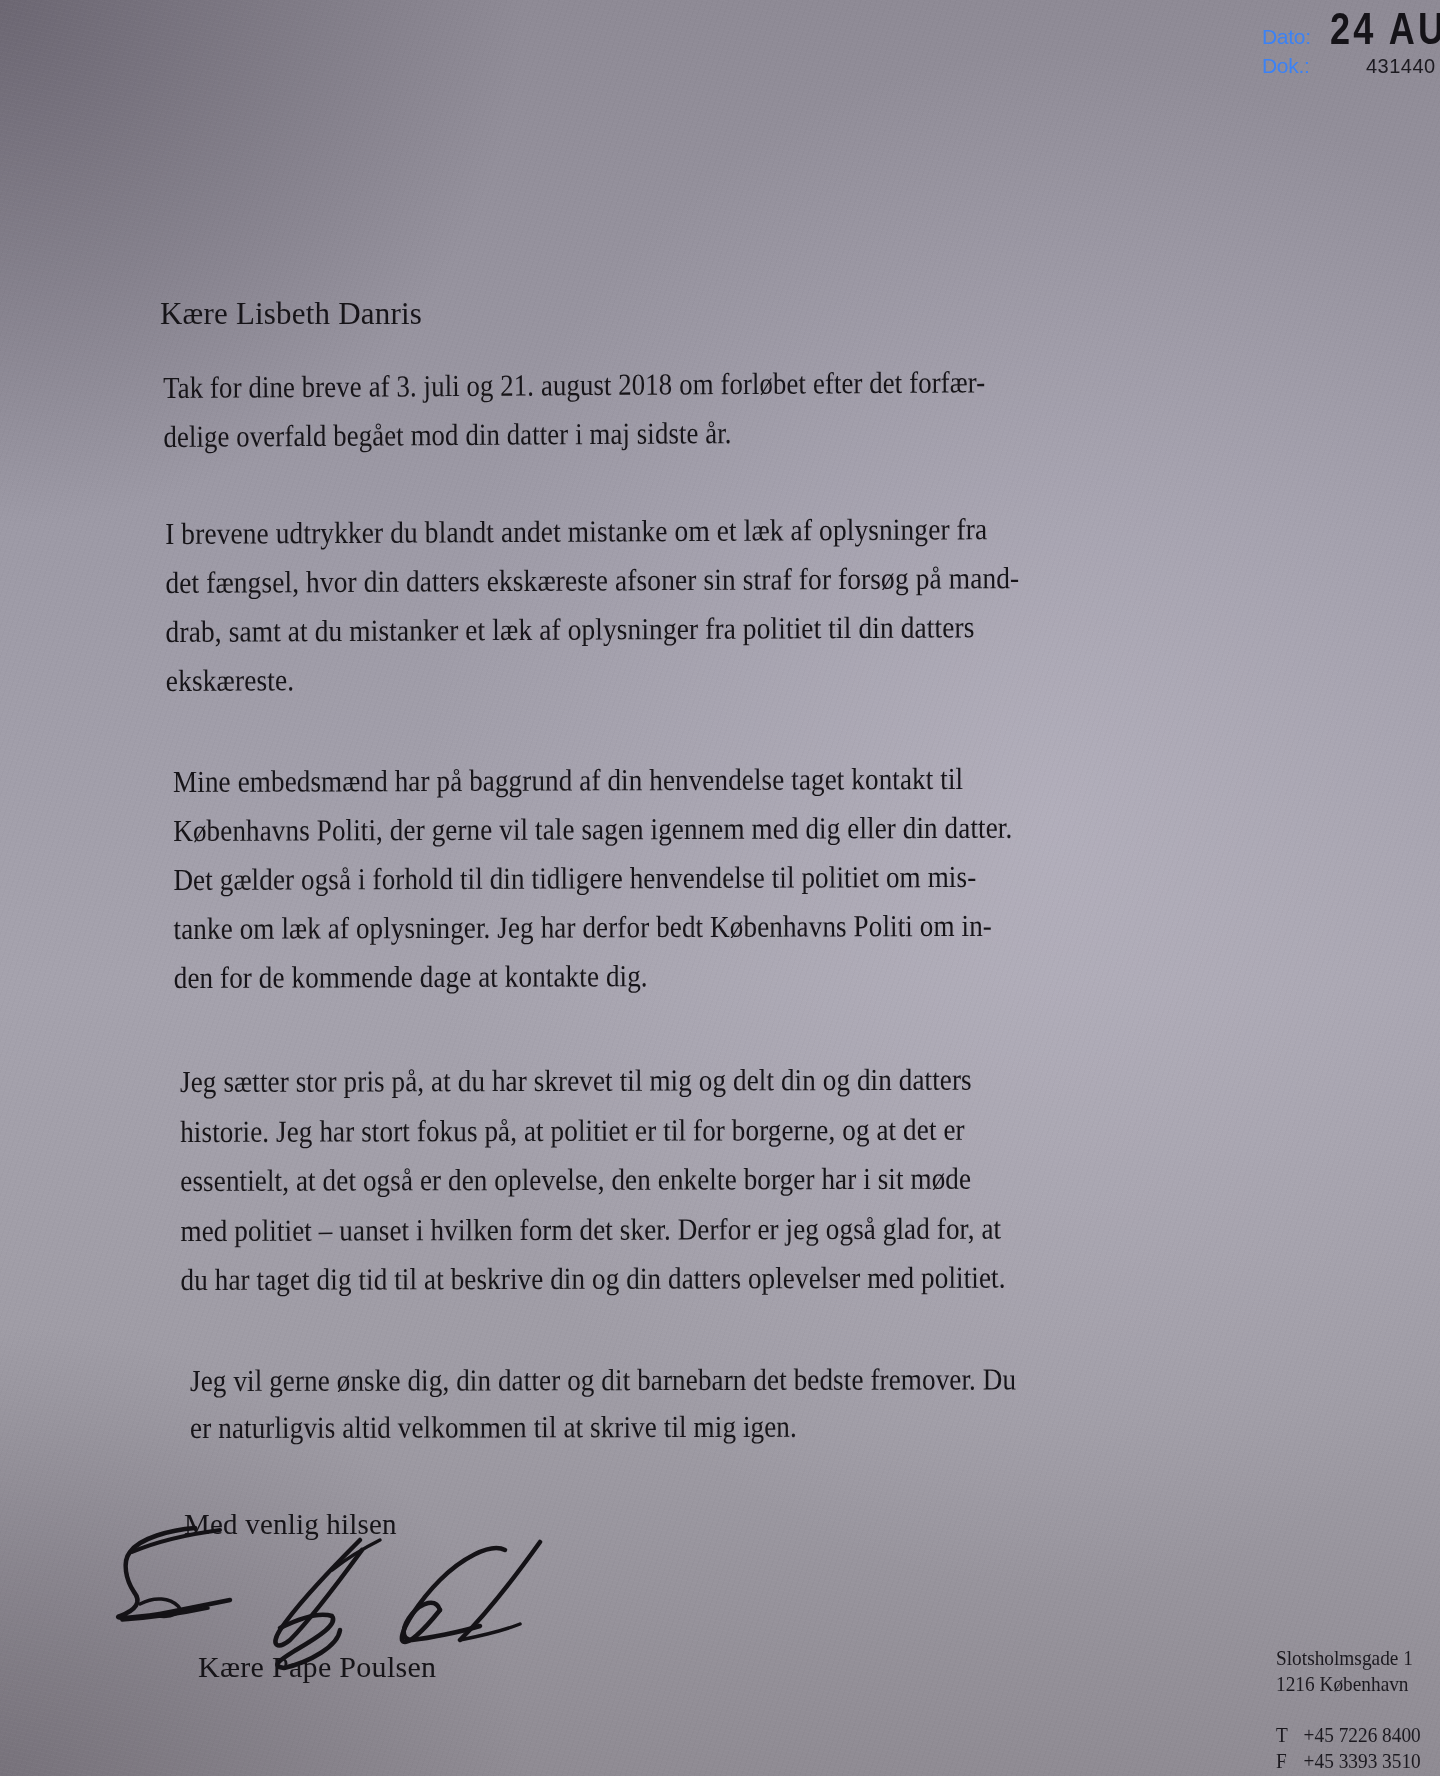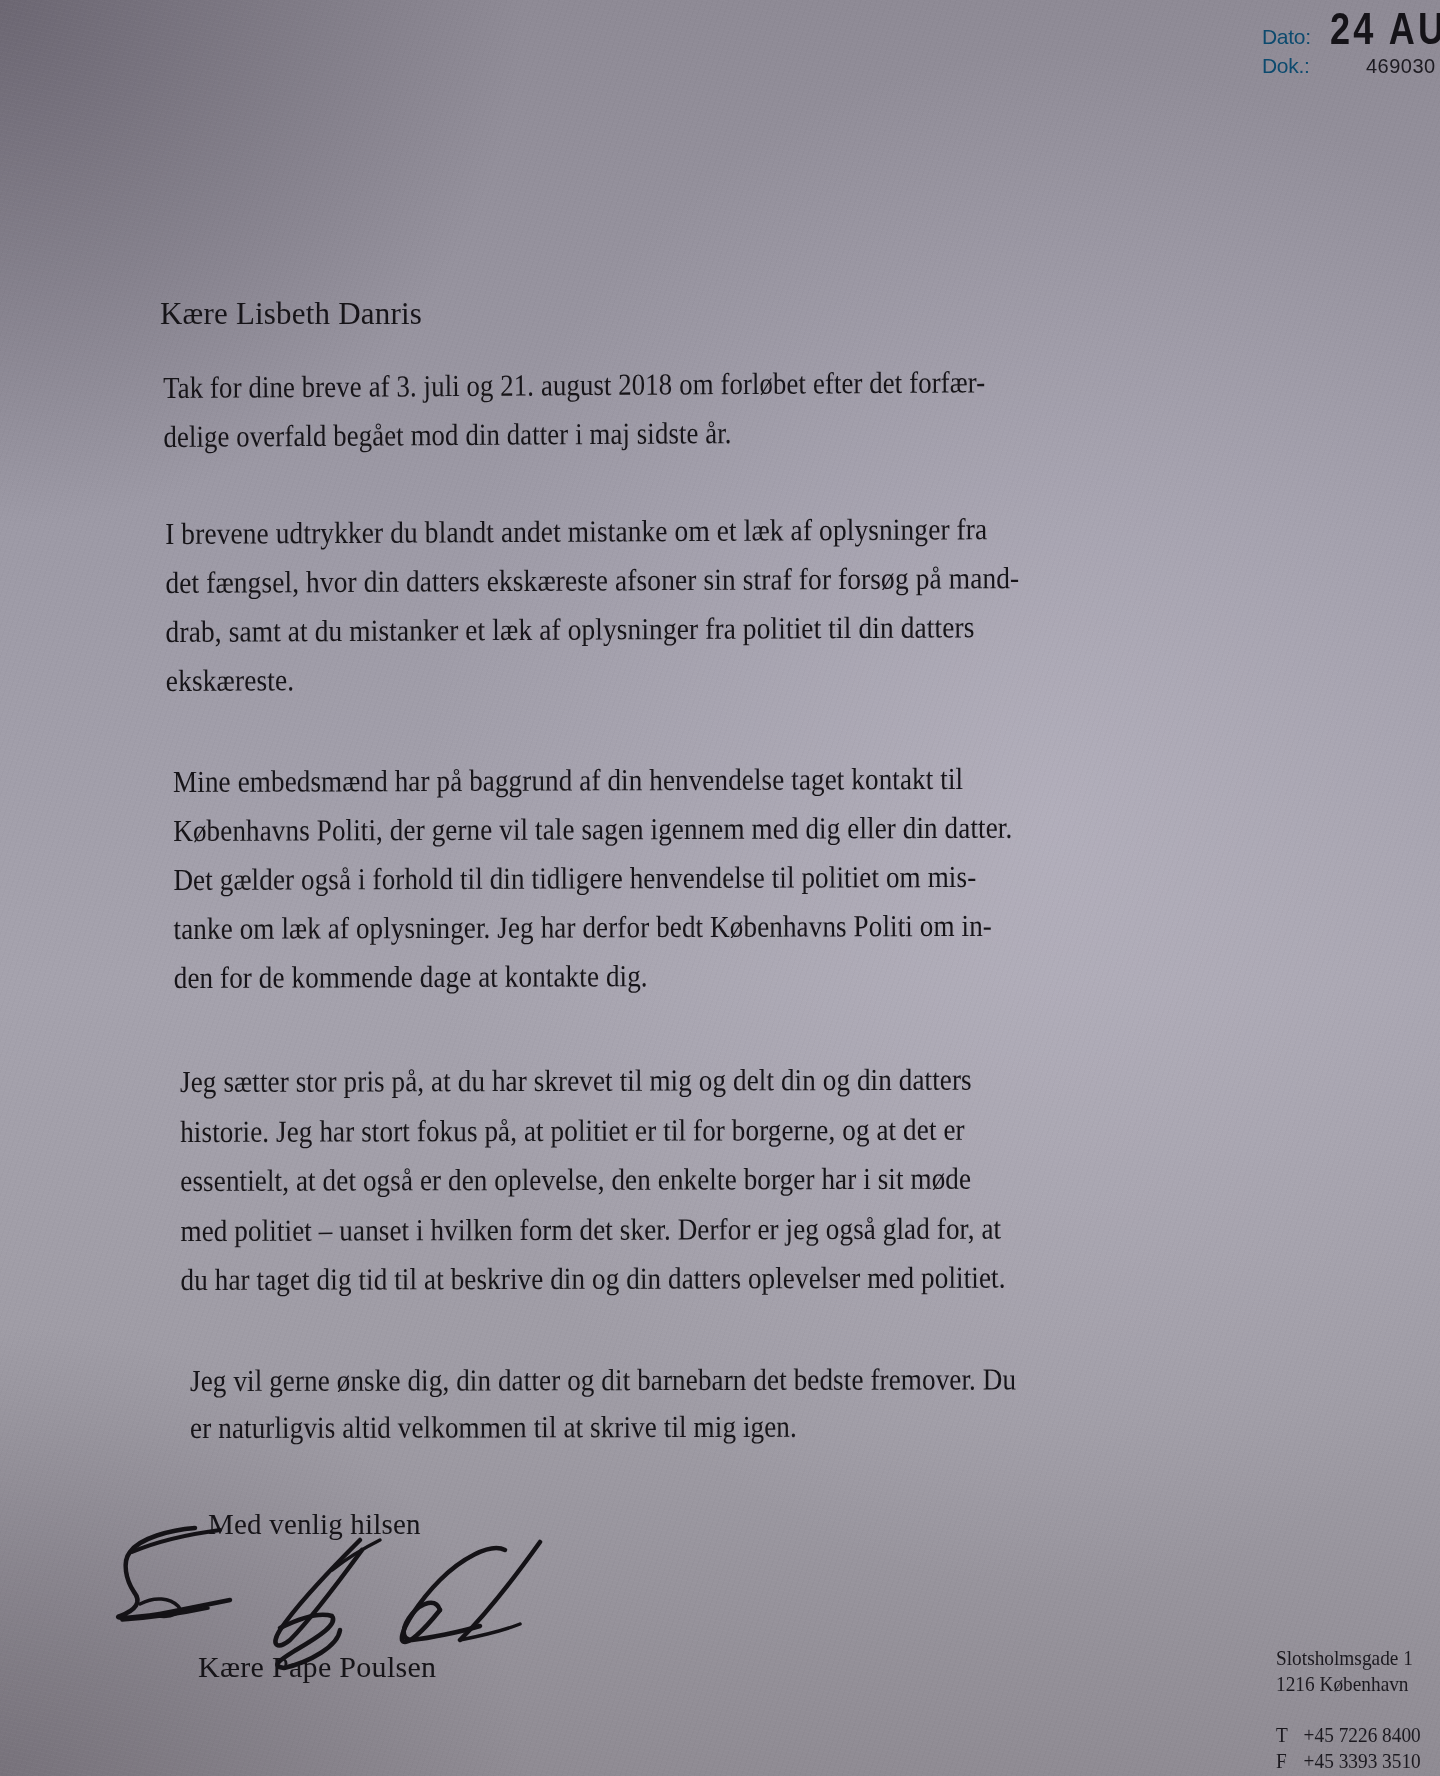--- a/index.html
+++ b/index.html
@@ -40,21 +40,21 @@
       font-family: "Liberation Sans", "DejaVu Sans", sans-serif;
       white-space: nowrap;
     }
     .meta-row {
       display: flex;
       align-items: baseline;
     }
     .meta-label {
       font-size: 21px;
       width: 68px;
-      color: #0c4a6e;
+      color: #3b82f6;
       letter-spacing: -0.3px;
     }
     .meta-date {
       font-size: 44px;
       font-weight: bold;
       letter-spacing: 4px;
       transform: scaleX(0.82);
       transform-origin: left bottom;
       margin-top: -14px;
       color: #151318;
@@ -93,21 +93,21 @@
     .p4 { left: 180px; top: 1058px; transform: scaleX(0.89) rotate(-0.15deg); }
     .p5 { left: 190px; top: 1358px; transform: scaleX(0.89) rotate(-0.1deg); }
 
     .p3 { line-height: 49px; }
     .p4 { line-height: 49.5px; }
     .p5 { line-height: 47px; }
 
     
     .closing {
       position: absolute;
-      left: 208px;
+      left: 184px;
       top: 1508px;
       font-size: 29px;
       letter-spacing: 0.2px;
     }
     .signature {
       position: absolute;
       left: 100px;
       top: 1500px;
       width: 460px;
       height: 180px;
@@ -156,21 +156,21 @@
 <div class="paper">
   <div class="grain"></div>
 
   <div class="meta">
     <div class="meta-row">
       <span class="meta-label">Dato:</span>
       <span class="meta-date">24 AU</span>
     </div>
     <div class="meta-row">
       <span class="meta-label">Dok.:</span>
-      <span class="meta-doc">469030</span>
+      <span class="meta-doc">431440</span>
     </div>
   </div>
 
   <div class="salutation">Kære Lisbeth Danris</div>
 
   <div class="para p1">
     <span class="line">Tak for dine breve af 3. juli og 21. august 2018 om forløbet efter det forfær-</span>
     <span class="line">delige overfald begået mod din datter i maj sidste år.</span>
   </div>
 

